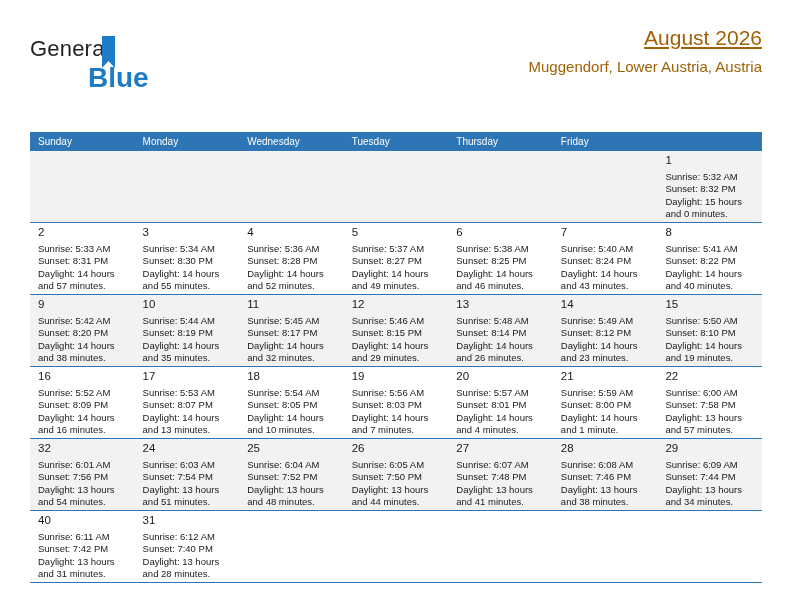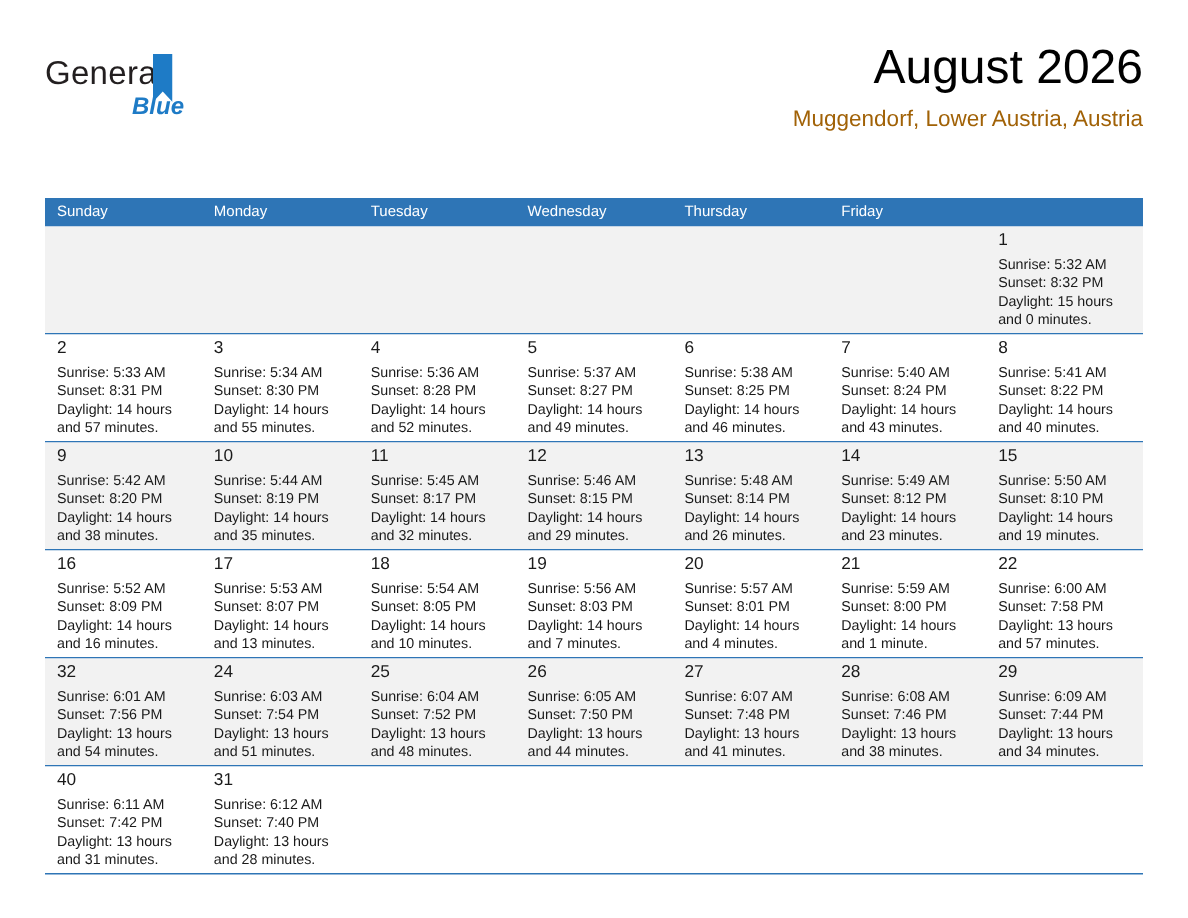--- a/index.html
+++ b/index.html
@@ -25,26 +25,26 @@
     height: 70px;
   }
   .logo { position: relative; width: 130px; padding-top: 12px; }
   .logo-top { display: flex; align-items: flex-start; }
   .logo-general {
     font-size: 22px; font-weight: 500; color: #231f20; letter-spacing: 0.2px;
     line-height: 1;
   }
   .logo-ribbon { margin-left: -8px; margin-top: -2px; }
   .logo-blue {
-    font-size: 16px; font-weight: 700; color: #1e7bc6;
-    line-height: 1; margin-top: -4px; padding-left: 58px; font-style: italic;
+    font-size: 28px; font-weight: 700; color: #1e7bc6;
+    line-height: 1; margin-top: -4px; padding-left: 58px;
   }
   .title-block { text-align: right; }
   .page-title {
-    font-size: 32px; font-weight: 400; color: #000000; line-height: 1.15;
+    font-size: 21px; font-weight: 400; color: #a16207; line-height: 1.15; text-decoration: underline;
   }
   .page-subtitle {
     font-size: 15px; font-weight: 400; color: #a16207; margin-top: 8px;
   }
   
   .calendar { width: 732px; margin-top: 36px; }
   .weekday-header {
     display: grid;
     grid-template-columns: repeat(7, 1fr);
     background: #2e75b6;
@@ -98,22 +98,22 @@
     <div class="title-block">
       <div class="page-title">August 2026</div>
       <div class="page-subtitle">Muggendorf, Lower Austria, Austria</div>
     </div>
   </div>
 
   <div class="calendar">
     <div class="weekday-header">
       <div class="weekday-cell">Sunday</div>
       <div class="weekday-cell">Monday</div>
+      <div class="weekday-cell">Wednesday</div>
       <div class="weekday-cell">Tuesday</div>
-      <div class="weekday-cell">Wednesday</div>
       <div class="weekday-cell">Thursday</div>
       <div class="weekday-cell">Friday</div>
     </div>
     <div id="calendar-grid">
         <div class="week-row alt">
           <div class="day-cell"></div>
           <div class="day-cell"></div>
           <div class="day-cell"></div>
           <div class="day-cell"></div>
           <div class="day-cell"></div>

